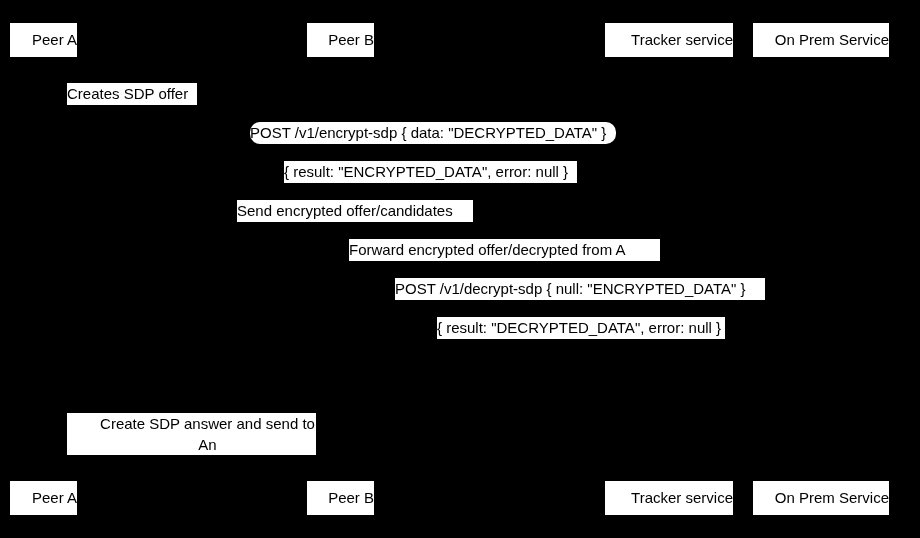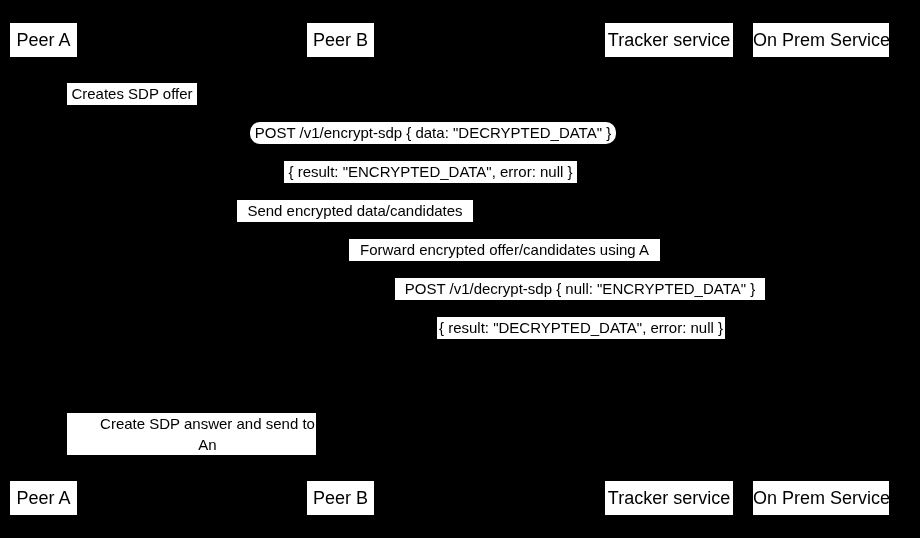--- a/index.html
+++ b/index.html
@@ -13,36 +13,36 @@
     height: 538px;
     background: #000000;
     overflow: hidden;
     font-family: "Liberation Sans", sans-serif;
     -webkit-font-smoothing: antialiased;
   }
   .lifeline-box {
     position: absolute;
     background: #ffffff;
     color: #000000;
-    font-size: 18px;
+    font-size: 15px;
     line-height: 34px;
     height: 34px;
-    text-align: center;
+    text-align: right;
     white-space: nowrap;
     box-sizing: border-box;
   }
   .msg-label {
     position: absolute;
     background: #ffffff;
     color: #000000;
     font-size: 15px;
     line-height: 22px;
     height: 22px;
     white-space: nowrap;
-    text-align: center;
+    text-align: left;
     box-sizing: border-box;
   }
   .note-label {
     position: absolute;
     background: #ffffff;
     color: #000000;
     font-size: 15px;
     line-height: 21px;
     white-space: pre-line;
     text-align: center;
@@ -70,23 +70,23 @@
   <div class="lifeline-box" style="left:307px; top:23px; width:67px;">Peer B</div>
   <div class="lifeline-box" style="left:605px; top:23px; width:128px;">Tracker service</div>
   <div class="lifeline-box" style="left:753px; top:23px; width:136px;">On Prem Service</div>
 
   <div class="msg-label" style="left:67px; top:83px; width:130px;">Creates SDP offer</div>
 
   <div class="msg-label" style="left:250px; top:122px; width:366px;border-radius:10px;">POST /v1/encrypt-sdp { data: "DECRYPTED_DATA" }</div>
 
   <div class="msg-label" style="left:284px; top:161px; width:293px;">{ result: "ENCRYPTED_DATA", error: null }</div>
 
-  <div class="msg-label" style="left:237px; top:200px; width:236px;">Send encrypted data/candidates</div>
+  <div class="msg-label" style="left:237px; top:200px; width:236px;">Send encrypted offer/candidates</div>
 
-  <div class="msg-label" style="left:349px; top:239px; width:311px;">Forward encrypted offer/candidates using A</div>
+  <div class="msg-label" style="left:349px; top:239px; width:311px;">Forward encrypted offer/decrypted from A</div>
 
   <div class="msg-label" style="left:395px; top:278px; width:370px;">POST /v1/decrypt-sdp { null: "ENCRYPTED_DATA" }</div>
 
   <div class="msg-label" style="left:437px; top:317px; width:288px;">{ result: "DECRYPTED_DATA", error: null }</div>
 
 
   <div class="note-label" style="left:67px; top:413px; width:249px; height:42px; line-height:21px;padding-left:32px;">Create SDP answer and send to An
 using the same mechanism</div>
 
   <div class="lifeline-box" style="left:10px; top:481px; width:67px;">Peer A</div>

